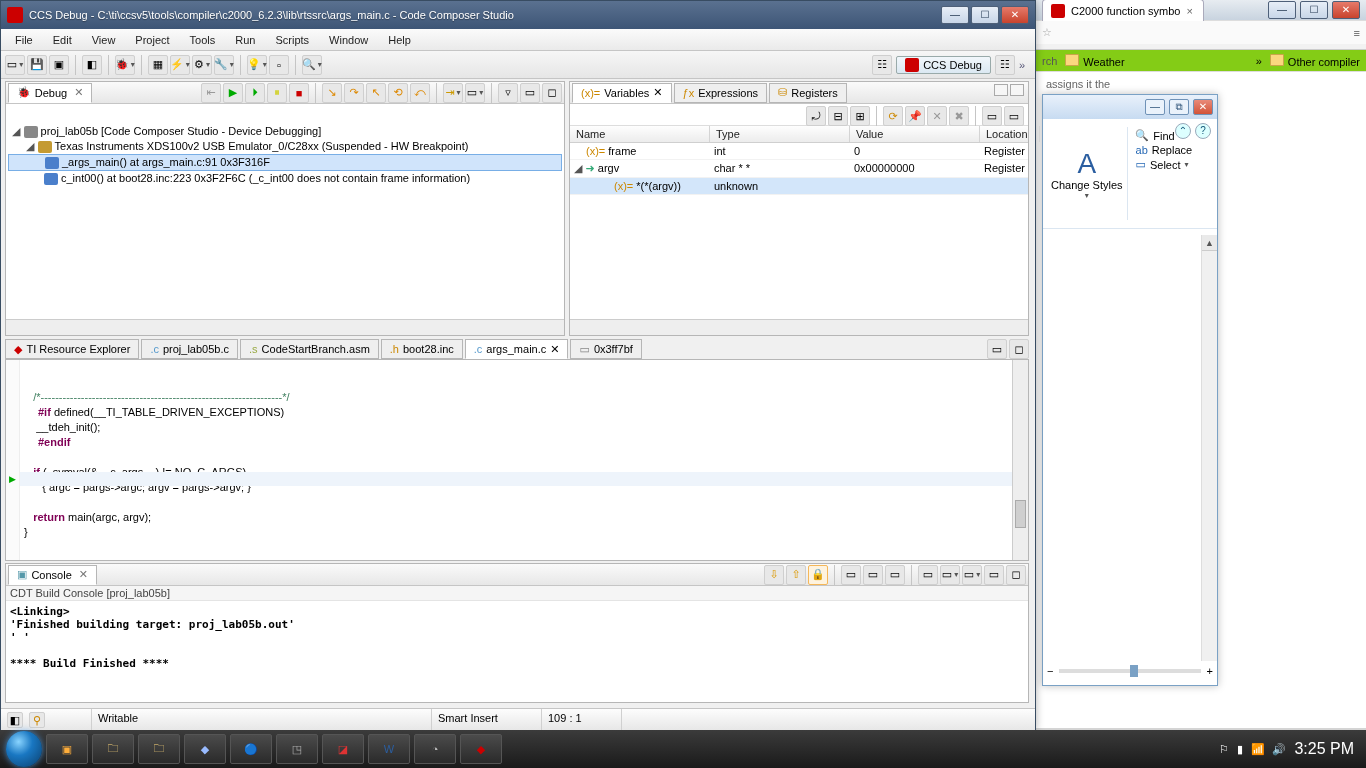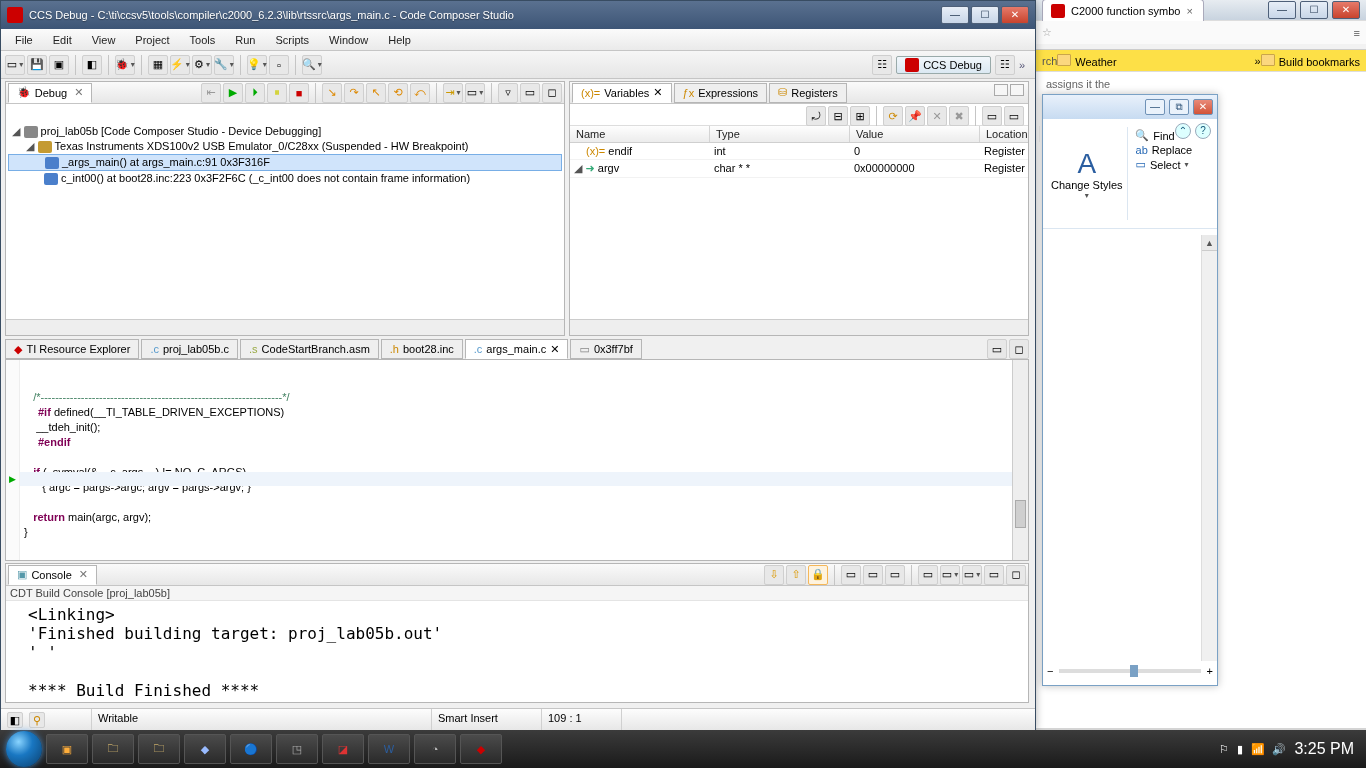--- a/index.html
+++ b/index.html
@@ -66,37 +66,37 @@
 .code .hl{position:absolute; left:0; right:0; height:14px; background:#eef4fb;}
 .kw{color:#7f0055; font-weight:bold;} .cm{color:#3f7f5f;} .dr{color:#7f0055; font-weight:bold;margin-left:14px;}
 .escroll{width:16px; background:#eee; border-left:1px solid #ccc; position:relative;}
 .escroll .thumb{position:absolute; left:2px; right:2px; top:140px; height:28px; background:#cfcfcf; border:1px solid #aaa;}
 
 
 .console{position:absolute; left:4px; top:562px; width:1024px; height:140px; background:#fff; border:1px solid #b6b6b6;}
 .console-tabbar{height:22px; background:linear-gradient(#fafafa,#e7e7e7); border-bottom:1px solid #c5c5c5; display:flex; align-items:center; padding:0 2px;}
 .console-tools{margin-left:auto; display:flex; gap:2px;}
 .console-head{padding:1px 4px; color:#444; background:#f5f5f5; border-bottom:1px solid #e4e4e4;}
-.console-body{font-family:Consolas,monospace; font-size:16px; padding:4px 22px; white-space:pre;}
+.console-body{font-family:Consolas,monospace; font-size:11px; padding:4px 4px; white-space:pre;font-weight:bold;}
 
 
 .status-bar{position:absolute; left:0; bottom:0; right:0; height:22px; background:linear-gradient(#fdfdfd,#e7e7e7); border-top:1px solid #c5c5c5; display:grid; grid-template-columns:90px 340px 110px 80px 60px auto;}
 .status-bar div{padding:3px 6px; border-left:1px solid #d0d0d0;}
 .status-bar div:first-child{border-left:none; display:flex; gap:6px;}
 
 
 .chrome-window{position:absolute; left:1036px; top:0; width:330px; height:50px; background:#f2f2f2; border-bottom:1px solid #ccc;}
 .ch-titlebar{height:20px; background:linear-gradient(#e7ecf1,#c8d3df); display:flex; align-items:center; padding:0 6px;}
 .ch-tab{background:#fff; border:1px solid #aab; border-bottom:none; border-radius:4px 4px 0 0; padding:2px 10px 2px 8px; display:flex; align-items:center; gap:6px; height:22px;}
 .ch-tab .fav{width:14px;height:14px;background:#c00;border-radius:2px;}
 .ch-tab .x{color:#666;}
 .ch-winbtns{margin-left:auto; display:flex; gap:2px;}
 .ch-toolbar{height:24px; display:flex; align-items:center; padding:0 6px; gap:8px; border-top:1px solid #ddd; background:#fafafa;}
 .ch-star{color:#aaa;}
-.ch-bookmarksbar{position:absolute; left:1036px; top:50px; width:330px; height:22px; background:#fde047; border-bottom:1px solid #ddd; display:flex; align-items:center; padding:0 6px;}
+.ch-bookmarksbar{position:absolute; left:1036px; top:50px; width:330px; height:22px; background:#84cc16; border-bottom:1px solid #ddd; display:flex; align-items:center; gap:8px; padding:0 6px;}
 .folder-ic{width:14px;height:12px;background:#fbd77f;border:1px solid #caa54a;display:inline-block;margin-right:4px;border-radius:1px;}
 .ch-content{position:absolute; left:1036px; top:72px; width:330px; bottom:40px; background:#fff; color:#666; padding:6px 10px;}
 
 
 .word-win{position:absolute; left:1042px; top:94px; width:176px; height:592px; background:#fff; border:1px solid #7aa1c5; box-shadow:0 0 8px rgba(0,0,0,.25);}
 .word-title{height:24px; background:linear-gradient(#e9f1fb,#c7dbf1); display:flex; align-items:center; justify-content:flex-end; padding:0 4px; gap:4px;}
 .word-title span{width:20px;height:16px;border:1px solid #6f92b7;background:#eaf2fb;text-align:center;font-size:10px;line-height:14px;color:#2b5177;border-radius:2px;}
 .word-title span.close{background:linear-gradient(#e98a79,#d25338);color:#fff;}
 .word-help{position:absolute; right:6px; top:28px; display:flex; gap:4px;}
 .word-help span{width:16px;height:16px;border:1px solid #9ab; border-radius:8px; background:#dff; text-align:center; font-size:10px; line-height:14px; color:#157;}
@@ -137,21 +137,21 @@
   </div>
   <div class="ch-toolbar">
     <span class="ch-star">☆</span>
     <span style="margin-left:auto;color:#555">≡</span>
   </div>
 </div>
 <div class="ch-bookmarksbar">
   <span style="color:#555">rch</span>
   <span><span class="folder-ic"></span><span>Weather</span></span>
   <span style="margin-left:auto">»</span>
-  <span><span class="folder-ic"></span><span>Build bookmarks</span></span>
+  <span><span class="folder-ic"></span><span>Other compiler</span></span>
 </div>
 <div class="ch-content">
   <span>assigns it the</span>
 </div>
 
 <div class="word-win">
   <div class="word-title">
     <span>—</span>
     <span>⧉</span>
     <span class="close">✕</span>
@@ -318,30 +318,36 @@
         <span class="tb-btn">▭</span>
     </div>
     <div class="vars-head">
       <div>Name</div>
       <div>Type</div>
       <div>Value</div>
       <div>Location</div>
     </div>
     <div class="vars-body" style="position:relative">
       <div class="vars-row">
-          <div style="padding-left:16px"><span style="color:#c80">(x)=</span> <span>endif</span></div>
+          <div style="padding-left:16px"><span style="color:#c80">(x)=</span> <span>frame</span></div>
           <div>int</div>
           <div>0</div>
           <div>Register</div>
         </div>
       <div class="vars-row">
           <div style="padding-left:4px"><span class="toggle open" style="color:#555"></span><span style="color:#3a7">➜</span> <span>argv</span></div>
           <div>char * *</div>
           <div>0x00000000</div>
           <div>Register</div>
+        </div>
+      <div class="vars-row sel">
+          <div style="padding-left:44px"><span style="color:#c80">(x)=</span> <span>*(*(argv))</span></div>
+          <div>unknown</div>
+          <div></div>
+          <div></div>
         </div>
 
     </div>
     <div class="hscroll"></div>
   </div>
 
   <div class="editor-tabs">
     <div class="e-tab">
         <span style="color:#c00">◆</span>
         <span>TI Resource Explorer</span>

